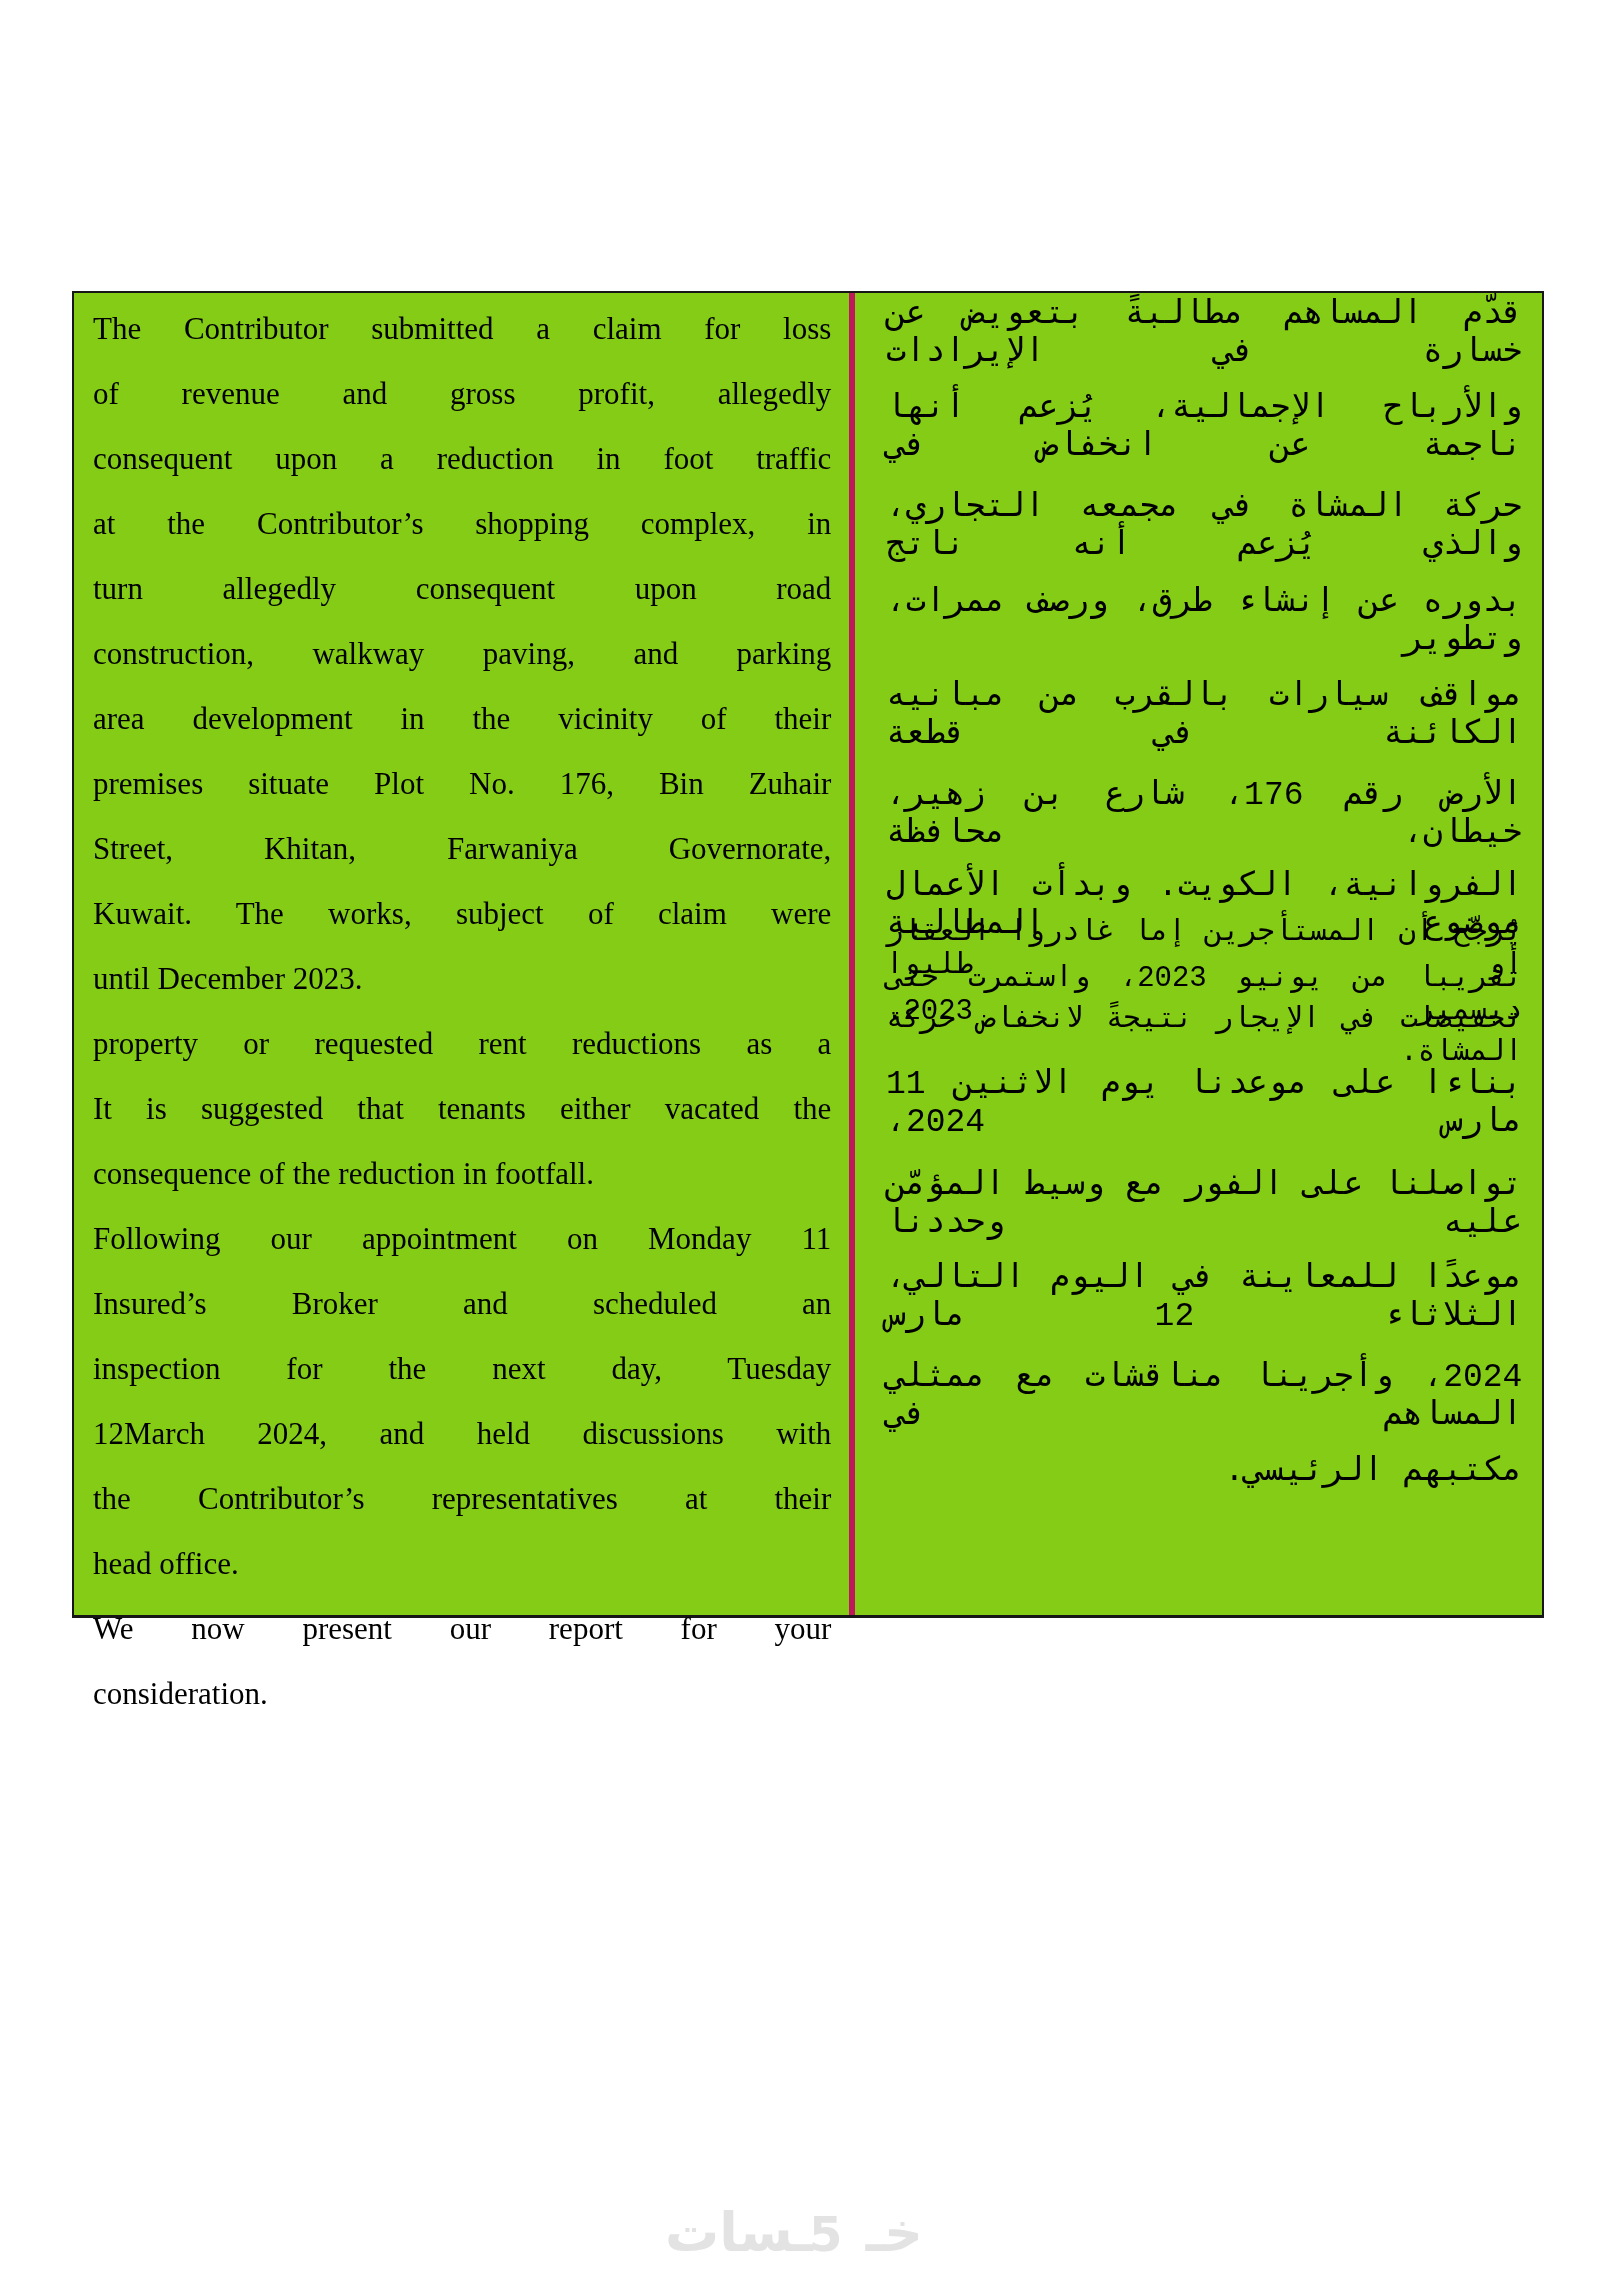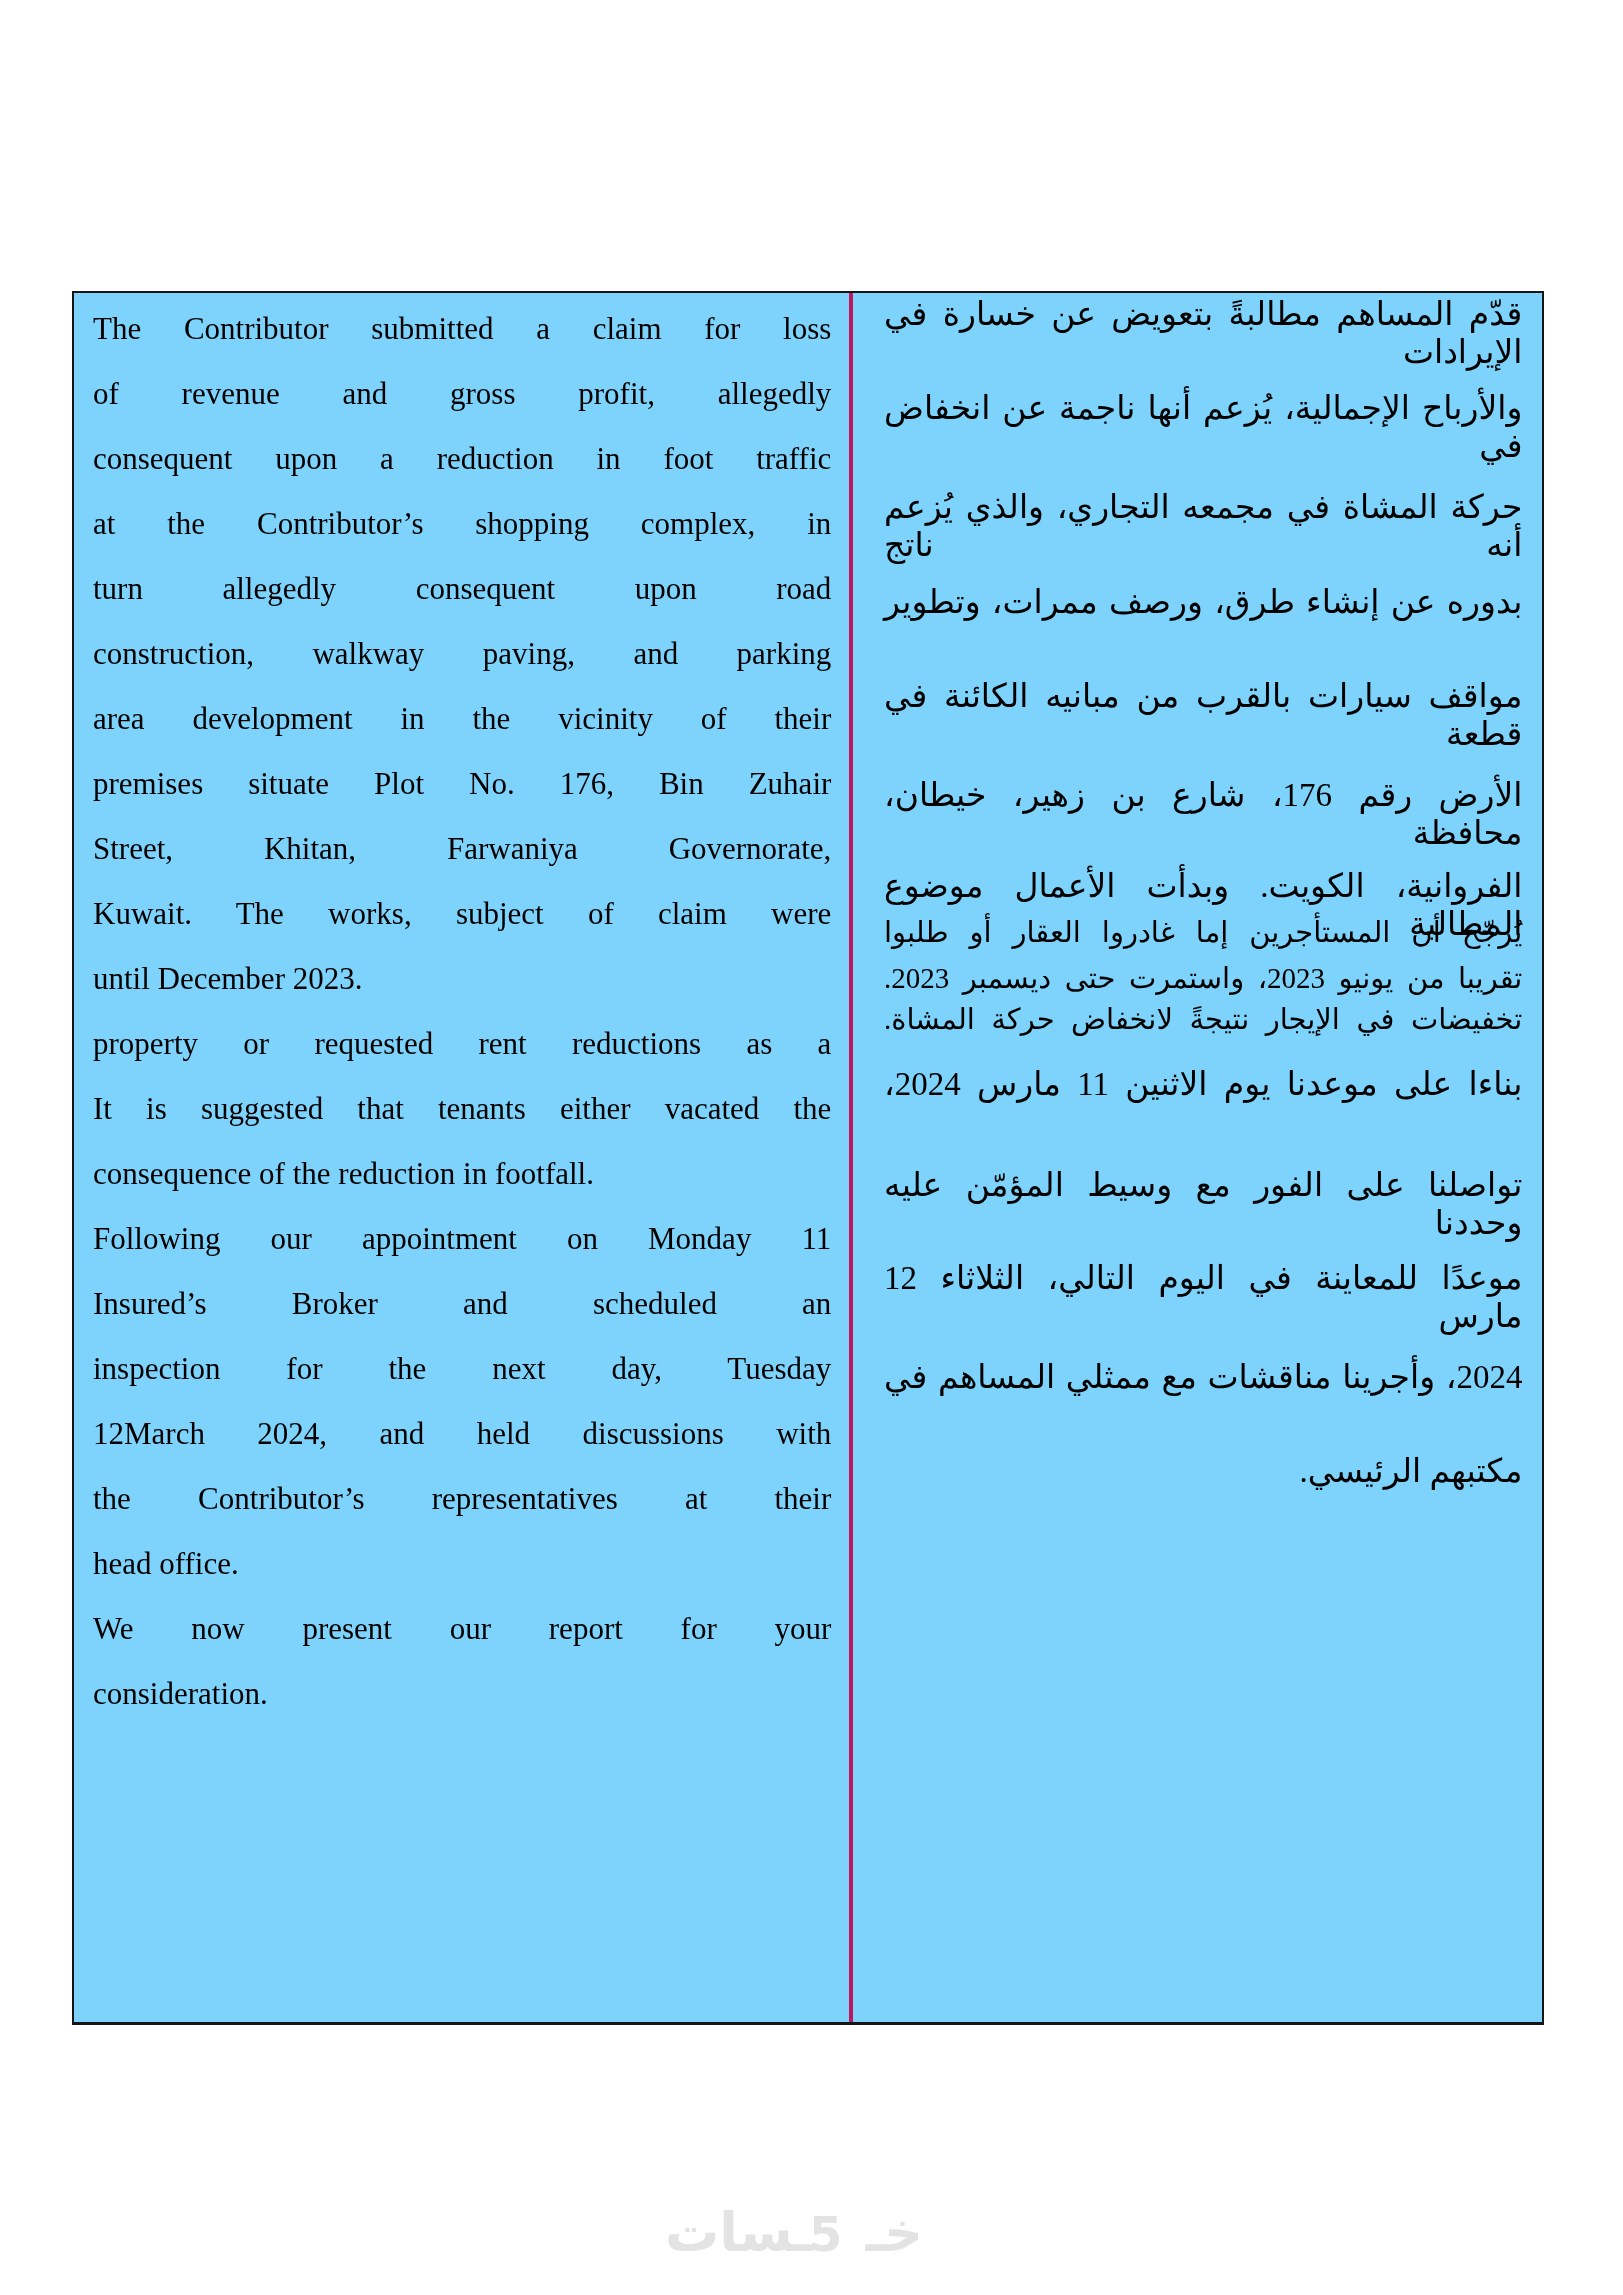--- a/index.html
+++ b/index.html
@@ -9,26 +9,26 @@
     height:2295px;
     background:#ffffff;
     overflow:hidden;
     color:#000;
   }
   .claims-table{
     position:absolute;
     left:72px;
     top:291px;
     width:1472px;
-    height:1734px;
+    height:1327px;
     border:2px solid #161616;
     border-bottom-width:3.3px;
     box-sizing:border-box;
     display:flex;
-    background:#7dd3fc;
+    background:#84cc16;
   }
   
   .cell-en{
     width:775px;
     flex:0 0 775px;
     box-sizing:border-box;
     padding:2.6px 17.7px 0 19px;
     font-family:"Liberation Serif","DejaVu Serif",serif;
     font-size:31px;
     line-height:65px;
@@ -44,22 +44,22 @@
     text-align:left;
     text-align-last:left;
     -moz-text-align-last:left;
   }
   .eline em{font-style:italic;}
   
   .cell-ar{
     flex:1 1 auto;
     position:relative;
     box-sizing:border-box;
-    border-left:4px solid #be185d;
-    font-family:Liberation Serif, serif;
+    border-left:6px solid #be185d;
+    font-family:Liberation Mono, monospace;
     color:#000;
   }
   .aline{
     position:absolute;
     right:19.6px;
     left:31px;
     direction:rtl;
     unicode-bidi:plaintext;
     font-size:33px;
     line-height:1.15;

